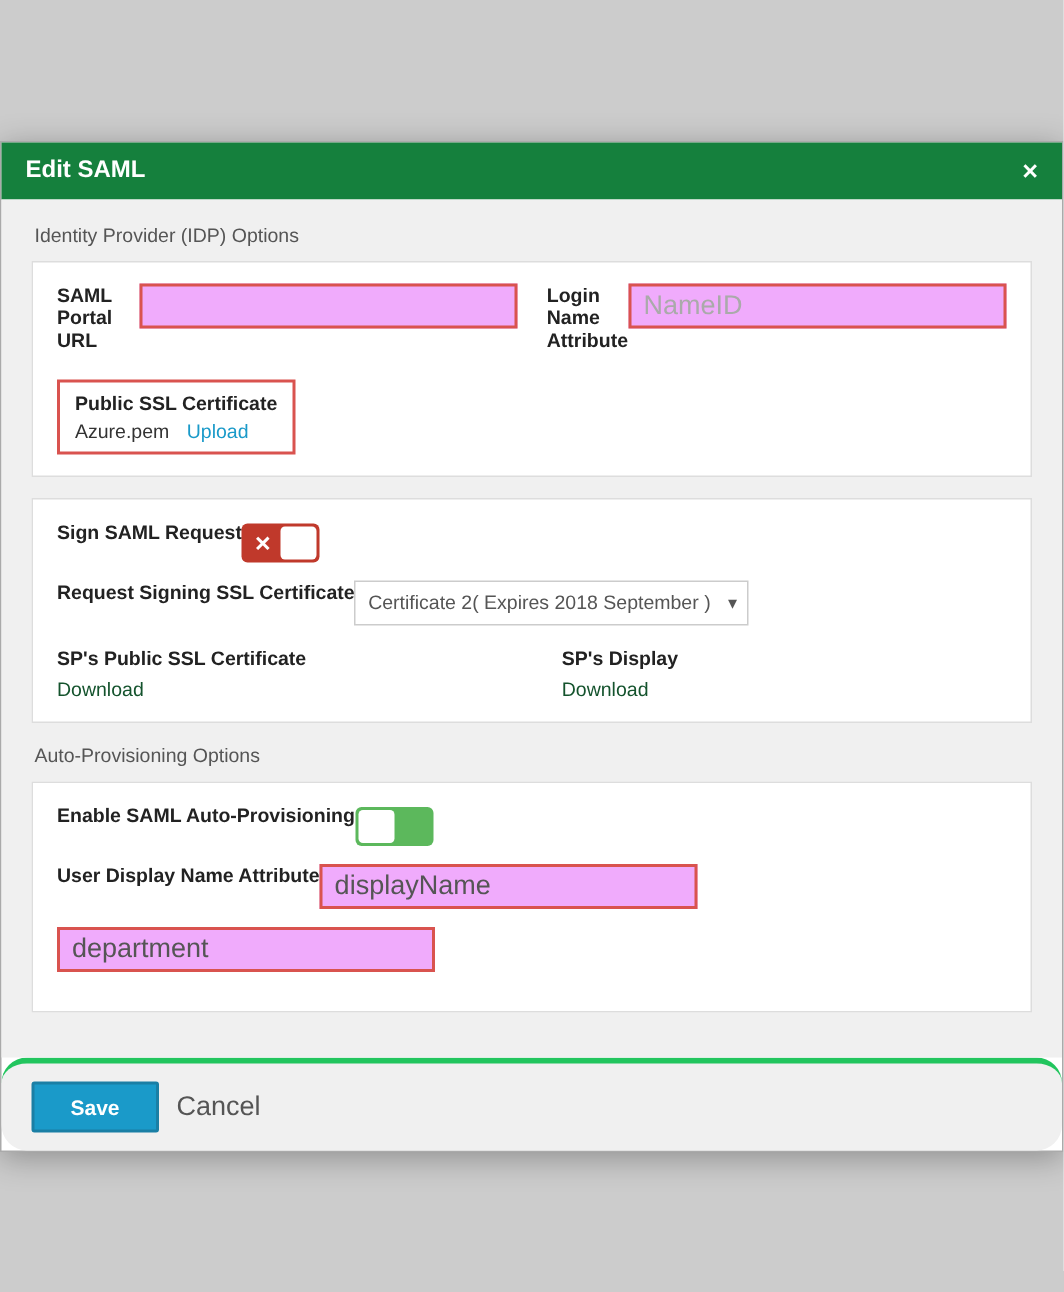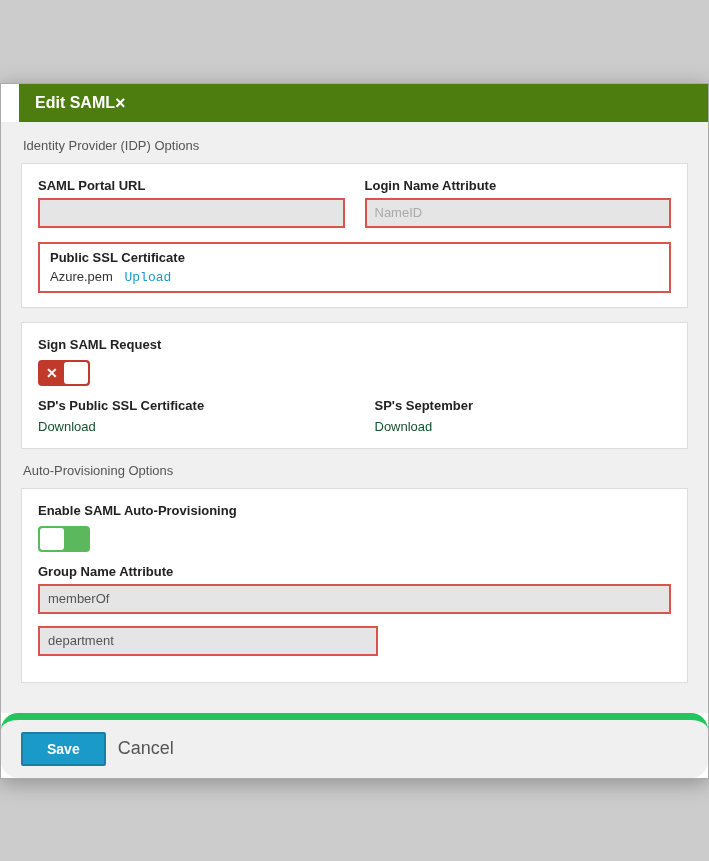--- a/index.html
+++ b/index.html
@@ -12,27 +12,26 @@
       align-items: center;
       min-height: 100vh;
     }
     .modal {
       width: 709px;
       background: #fff;
       border: 1px solid #aaa;
       box-shadow: 0 4px 20px rgba(0,0,0,0.3);
     }
     .modal-header {
-      background: #4d7c0f;
+      background: #15803d;
       color: #fff;
       padding: 10px 16px;
       display: flex;
-      justify-content: flex-start;
-      align-items: center;
-      margin-left: 18px;
+      justify-content: space-between;
+      align-items: center;
     }
     .modal-header-title {
       font-size: 16px;
       font-weight: bold;
       color: #fff;
     }
     .modal-close-btn {
       background: none;
       border: none;
       color: #fff;
@@ -58,36 +57,36 @@
       padding: 14px 16px;
       margin-bottom: 14px;
     }
     .form-row {
       display: flex;
       gap: 20px;
       margin-bottom: 12px;
     }
     .form-group {
       display: flex;
-      flex-direction: column;
+      flex-direction: row;
       flex: 1;
     }
     .form-label {
       font-weight: bold;
       font-size: 13px;
       margin-bottom: 5px;
       color: #222;
     }
     .form-input {
       border: 2px solid #d9534f;
       padding: 1px 8px;
-      font-size: 13px;
+      font-size: 18px;
       color: #555;
       outline: none;
-      background: #e5e5e5;
+      background: #f0abfc;
       height: 30px;
     }
     .form-input::placeholder {
       color: #aaa;
     }
 
     
     .ssl-cert-box {
       border: 2px solid #d9534f;
       padding: 6px 10px;
@@ -97,21 +96,20 @@
     .ssl-cert-file {
       font-size: 13px;
       color: #333;
       margin-right: 8px;
     }
     .upload-link {
       color: #1a9ac9;
       cursor: pointer;
       text-decoration: none;
       font-size: 13px;
-      font-family: Liberation Mono, monospace;
     }
 
     
     .toggle-switch {
       display: inline-flex;
       align-items: center;
       cursor: pointer;
       margin-top: 2px;
     }
     .toggle-track {
@@ -210,21 +208,21 @@
       font-weight: bold;
       font-size: 13px;
       color: #222;
       margin-bottom: 6px;
     }
 
     
     .modal-footer {
       padding: 12px 20px;
       background: #f0f0f0;
-      border-top: 7px solid #22c55e;
+      border-top: 4px solid #22c55e;
       display: flex;
       align-items: center;
       gap: 12px;
       border-radius: 17px;
     }
     .btn-save {
       background: #1a9ac9;
       color: #fff;
       border: 2px solid #1a7fa5;
       padding: 7px 24px;
@@ -292,28 +290,36 @@
       <div class="form-group" style="margin-bottom:12px;">
         <label class="sub-label">Sign SAML Request</label>
         <div class="toggle-switch">
           <div class="toggle-track off">
             <span class="toggle-icon toggle-icon-x">✕</span>
             <div class="toggle-thumb"></div>
           </div>
         </div>
       </div>
 
+      <div class="form-group" style="margin-bottom:14px;">
+        <label class="sub-label">Request Signing SSL Certificate</label>
+        <div class="select-wrapper">
+          <select class="form-select">
+            <option>Certificate 2( Expires 2018 September )</option>
+          </select>
+        </div>
+      </div>
 
       <div class="sp-options-row">
         <div class="sp-col">
           <div class="sub-label">SP's Public SSL Certificate</div>
           <a class="download-link">Download</a>
         </div>
         <div class="sp-col">
-          <div class="sub-label">SP's September</div>
+          <div class="sub-label">SP's Display</div>
           <a class="download-link">Download</a>
         </div>
       </div>
     </div>
 
     <div class="section-title">Auto-Provisioning Options</div>
 
     <div class="auto-prov-section">
 
       <div class="form-group" style="margin-bottom:12px;">
@@ -321,22 +327,22 @@
         <div class="toggle-switch">
           <div class="toggle-track on">
             <div class="toggle-thumb"></div>
             <span class="toggle-icon toggle-icon-check" style="right:6px; position:absolute;">✓</span>
           </div>
         </div>
       </div>
 
       <div class="form-row">
         <div class="form-group">
-          <label class="form-label">Group Name Attribute</label>
-          <input class="form-input" type="text" value="memberOf" placeholder="memberOf" style="">
+          <label class="form-label">User Display Name Attribute</label>
+          <input class="form-input" type="text" value="displayName" placeholder="displayName" style="">
         </div>
       </div>
 
       <div class="form-row">
         <div class="form-group" style="max-width:340px;">
           <input class="form-input" type="text" value="department" placeholder="department" style="">
         </div>
       </div>
     </div>
 

